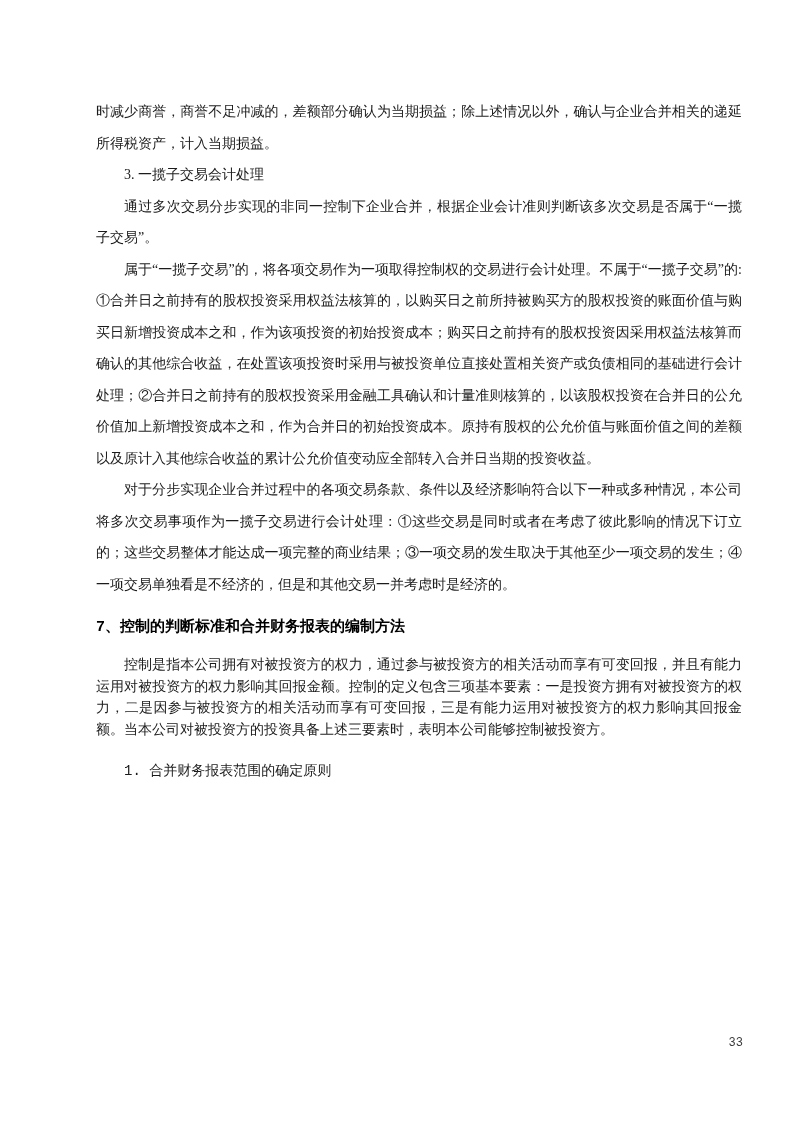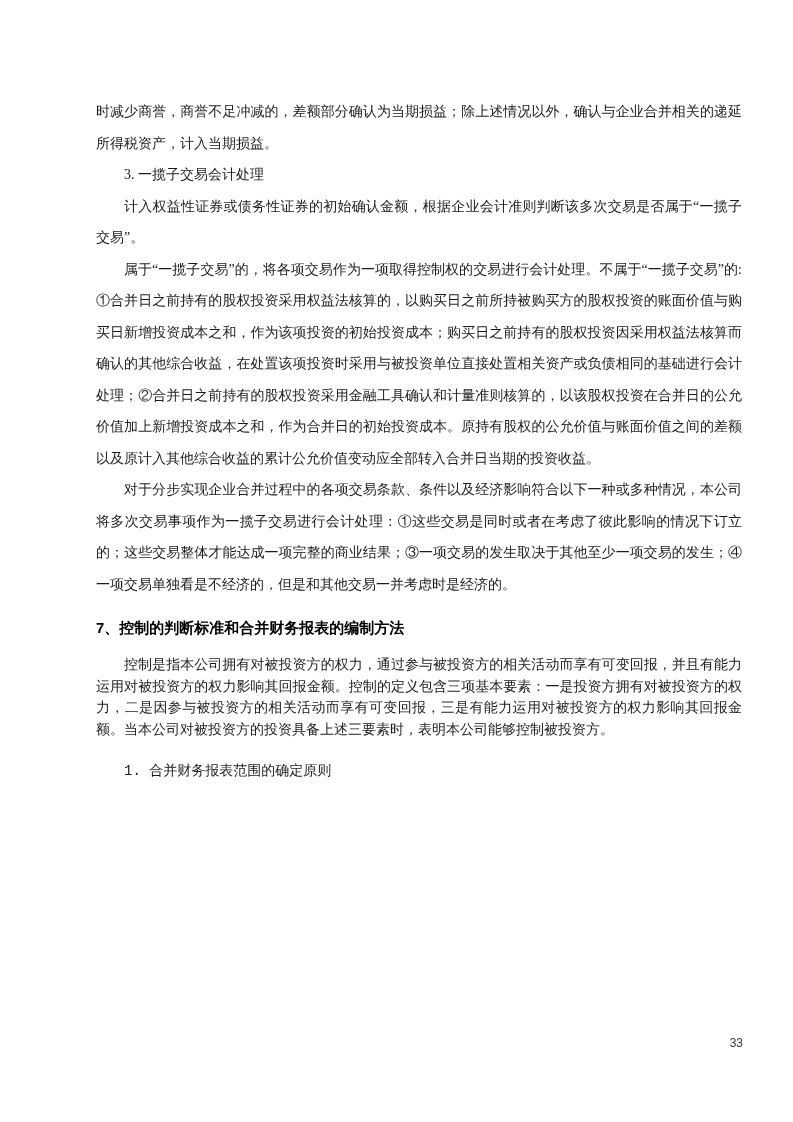--- a/index.html
+++ b/index.html
@@ -32,53 +32,53 @@
     word-break: break-all;
   }
   .no-indent {
     text-indent: 0;
   }
   .tight {
     line-height: 21.5px;
   }
   .sec-heading {
     margin: 17px 0 0 0;
-    font-family: Liberation Sans, sans-serif;
+    font-family: Liberation Mono, monospace;
     font-weight: bold;
     font-size: 15px;
     line-height: 22px;
     text-indent: 0;
     text-align: left;
     color: #000000;
   }
   .mt15 { margin-top: 15px; }
   .mt21 { margin-top: 21px; font-family: Liberation Mono, monospace; }
   .mt19 { margin-top: 19px; }
   .page-number {
     position: absolute;
     top: 1036px;
     right: 74px;
     font-size: 12px;
     line-height: 14px;
     color: #3a3a3a;
-    font-family: Liberation Sans, sans-serif;
+    font-family: Liberation Mono, monospace;
     text-align: right;
   }
 </style>
 </head>
 <body>
 
 <div class="page">
   <div class="content">
 
     <p class="para no-indent">时减少商誉，商誉不足冲减的，差额部分确认为当期损益；除上述情况以外，确认与企业合并相关的递延所得税资产，计入当期损益。</p>
 
     <p class="para">3. 一揽子交易会计处理</p>
 
-    <p class="para">计入权益性证券或债务性证券的初始确认金额，根据企业会计准则判断该多次交易是否属于“一揽子交易”。</p>
+    <p class="para">通过多次交易分步实现的非同一控制下企业合并，根据企业会计准则判断该多次交易是否属于“一揽子交易”。</p>
 
     <p class="para">属于“一揽子交易”的，将各项交易作为一项取得控制权的交易进行会计处理。不属于“一揽子交易”的:①合并日之前持有的股权投资采用权益法核算的，以购买日之前所持被购买方的股权投资的账面价值与购买日新增投资成本之和，作为该项投资的初始投资成本；购买日之前持有的股权投资因采用权益法核算而确认的其他综合收益，在处置该项投资时采用与被投资单位直接处置相关资产或负债相同的基础进行会计处理；②合并日之前持有的股权投资采用金融工具确认和计量准则核算的，以该股权投资在合并日的公允价值加上新增投资成本之和，作为合并日的初始投资成本。原持有股权的公允价值与账面价值之间的差额以及原计入其他综合收益的累计公允价值变动应全部转入合并日当期的投资收益。</p>
 
     <p class="para">对于分步实现企业合并过程中的各项交易条款、条件以及经济影响符合以下一种或多种情况，本公司将多次交易事项作为一揽子交易进行会计处理：①这些交易是同时或者在考虑了彼此影响的情况下订立的；这些交易整体才能达成一项完整的商业结果；③一项交易的发生取决于其他至少一项交易的发生；④一项交易单独看是不经济的，但是和其他交易一并考虑时是经济的。</p>
 
 
 
     <p class="para sec-heading">7、控制的判断标准和合并财务报表的编制方法</p>
 
     <p class="para tight mt15">控制是指本公司拥有对被投资方的权力，通过参与被投资方的相关活动而享有可变回报，并且有能力运用对被投资方的权力影响其回报金额。控制的定义包含三项基本要素：一是投资方拥有对被投资方的权力，二是因参与被投资方的相关活动而享有可变回报，三是有能力运用对被投资方的权力影响其回报金额。当本公司对被投资方的投资具备上述三要素时，表明本公司能够控制被投资方。</p>

